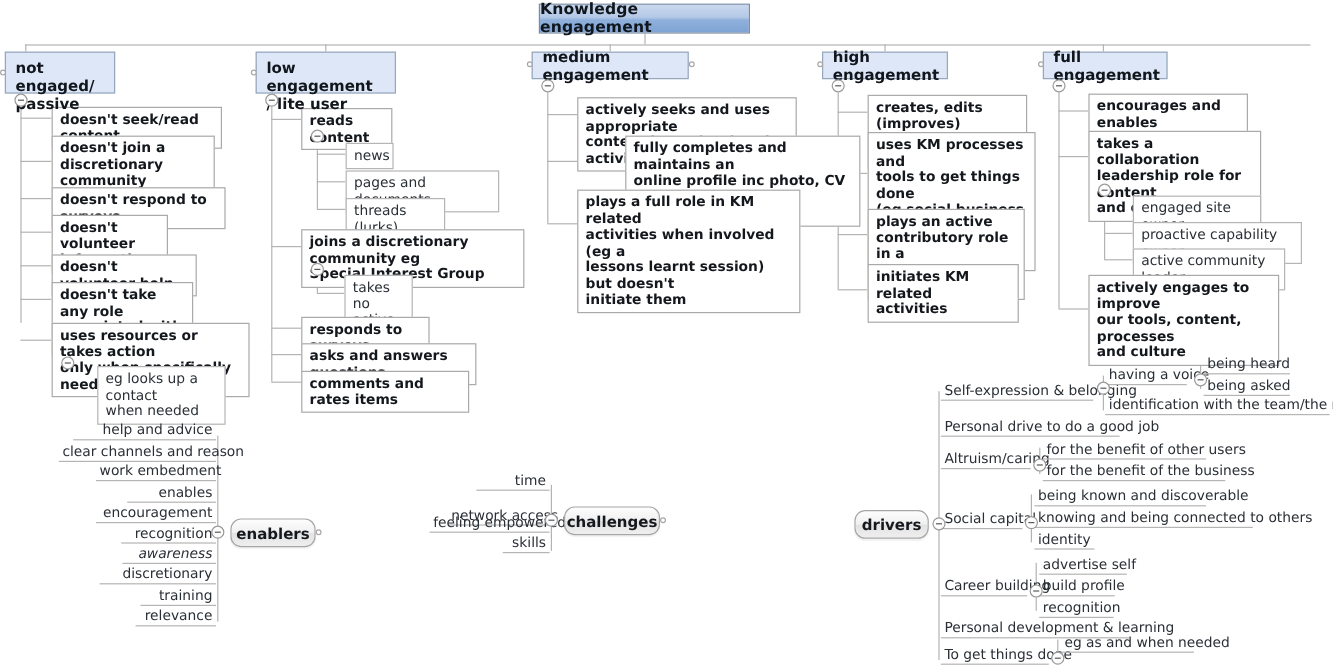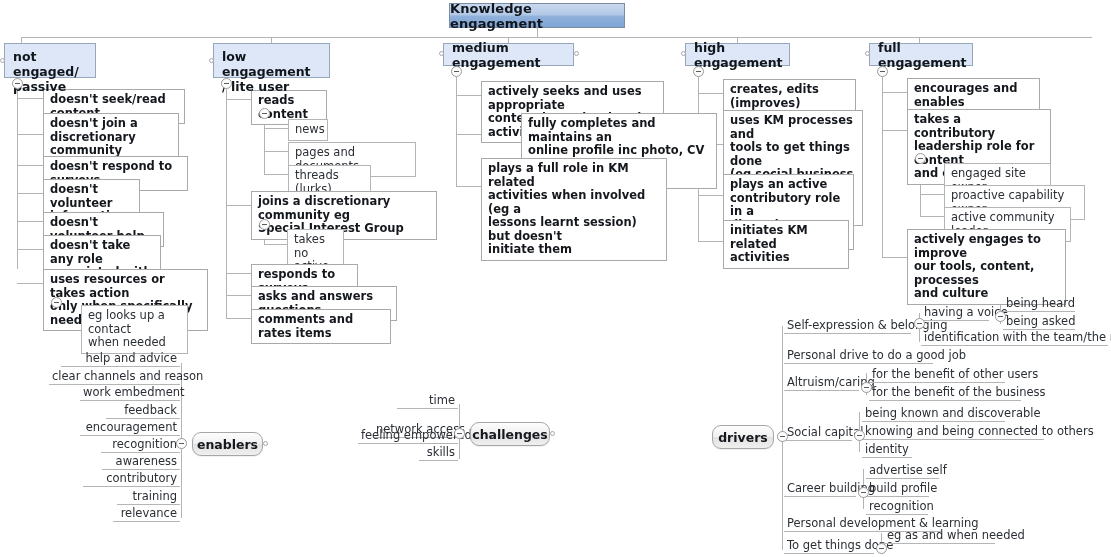--- a/index.html
+++ b/index.html
@@ -280,21 +280,21 @@
   <div class="vline" style="left:882px;top:77px;height:180px;"></div>
 
   <div class="hline" style="left:882px;top:92px;width:25px;"></div>
   <div class="boxb" style="left:907px;top:78px;width:133px;">
     <div>encourages and enables</div>
     <div>others to engage</div>
   </div>
 
   <div class="hline" style="left:882px;top:130px;width:25px;"></div>
   <div class="boxb" style="left:907px;top:109px;width:144px;">
-    <div>takes a contributory</div>
+    <div>takes a collaboration</div>
     <div>leadership role for content</div>
     <div>and collaboration</div>
   </div>
   <div class="toggle" style="left:915px;top:153px;"></div>
   <div class="vline" style="left:920px;top:164px;height:52px;"></div>
 
   <div class="hline" style="left:920px;top:172px;width:24px;"></div>
   <div class="boxr" style="left:944px;top:163px;width:107px;">engaged site owner</div>
 
   <div class="hline" style="left:920px;top:194px;width:24px;"></div>
@@ -312,25 +312,25 @@
 
   <div class="pill" style="left:192px;top:432px;width:71px;height:24px;">enablers</div>
   <div class="socket" style="left:263px;top:441px;"></div>
   <div class="toggle" style="left:176px;top:438px;"></div>
 
   <div class="vline" style="left:181px;top:363px;height:155px;"></div>
 
   <div class="ul r" style="left:61px;top:351px;width:119px;">help and advice</div>
   <div class="ul r" style="left:49px;top:369px;width:131px;">clear channels and reason</div>
   <div class="ul r" style="left:80px;top:385px;width:100px;">work embedment</div>
-  <div class="ul r" style="left:106px;top:403px;width:74px;">feedback</div>
+  <div class="ul r" style="left:106px;top:403px;width:74px;">enables</div>
   <div class="ul r" style="left:80px;top:420px;width:100px;">encouragement</div>
   <div class="ul r" style="left:101px;top:437px;width:79px;">recognition</div>
-  <div class="ul r" style="left:102px;top:454px;width:78px;">awareness</div>
-  <div class="ul r" style="left:83px;top:471px;width:97px;">contributory</div>
+  <div class="ul r" style="left:102px;top:454px;width:78px;font-style:italic;">awareness</div>
+  <div class="ul r" style="left:83px;top:471px;width:97px;">discretionary</div>
   <div class="ul r" style="left:117px;top:489px;width:63px;">training</div>
   <div class="ul r" style="left:113px;top:506px;width:67px;">relevance</div>
 
   <div class="pill" style="left:470px;top:422px;width:80px;height:24px;">challenges</div>
   <div class="socket" style="left:550px;top:431px;"></div>
   <div class="toggle" style="left:454px;top:428px;"></div>
 
   <div class="vline" style="left:459px;top:404px;height:55px;"></div>
 
   <div class="ul r" style="left:397px;top:393px;width:61px;">time</div>

